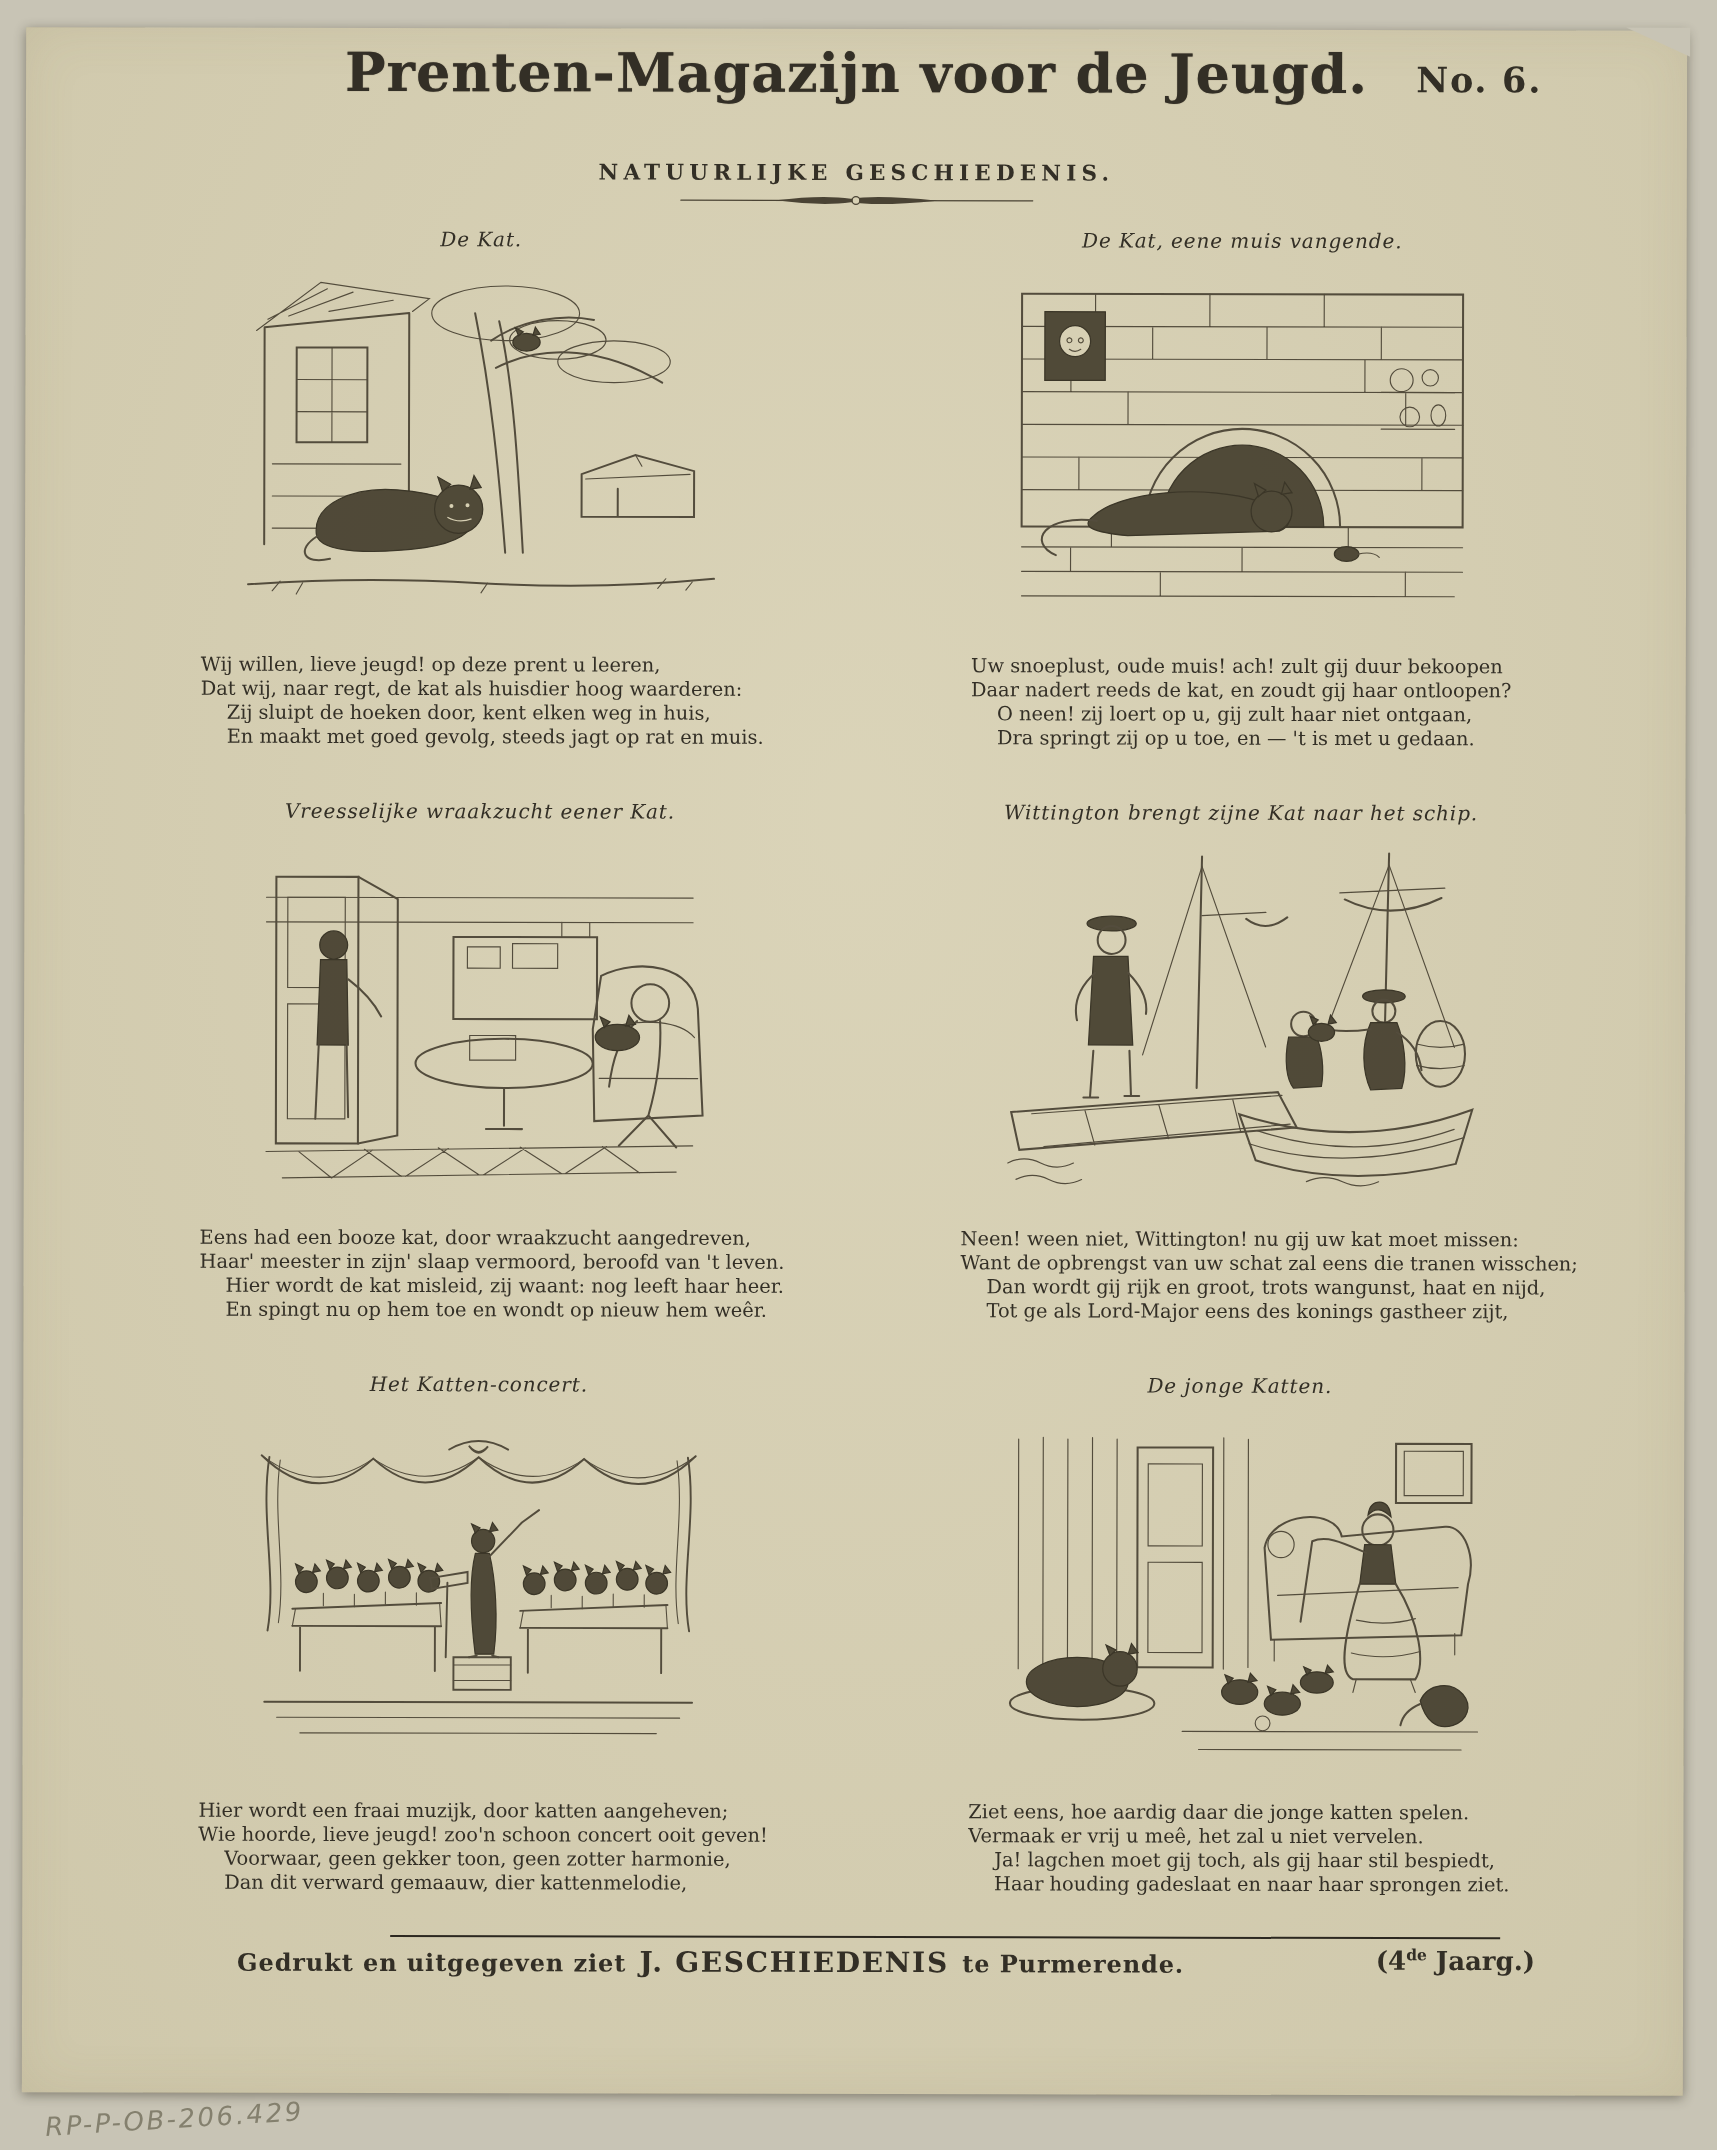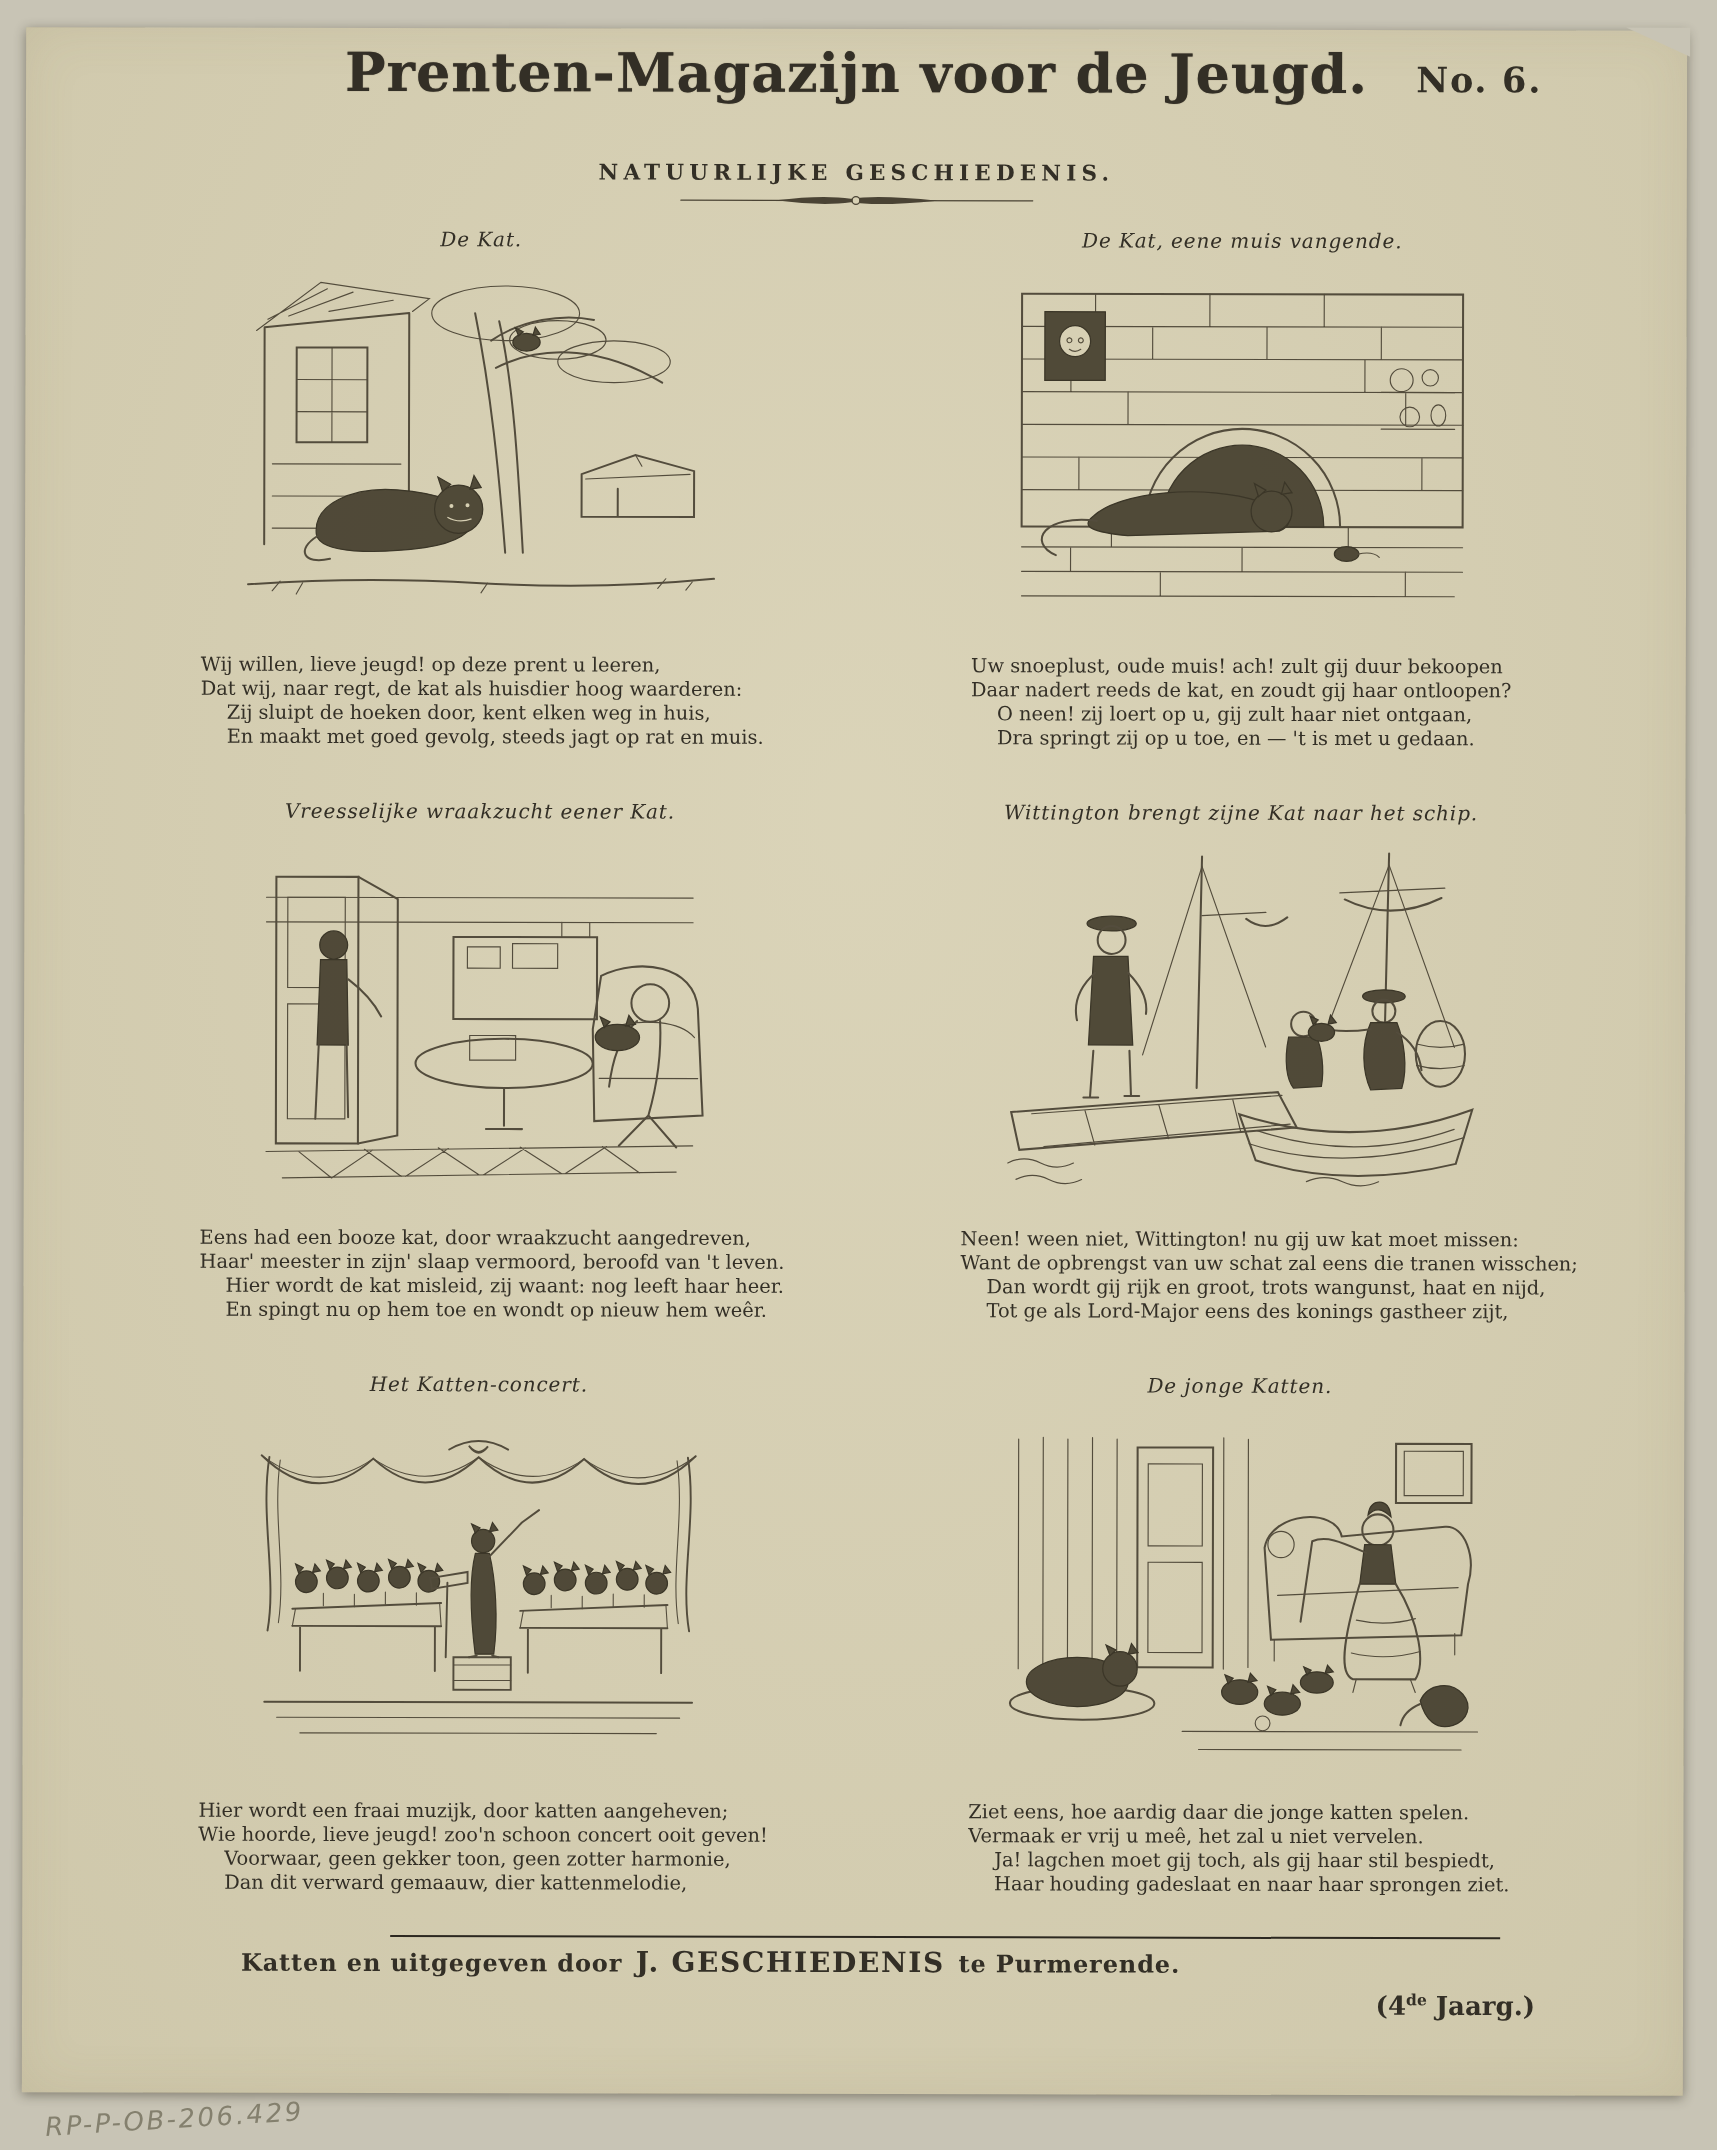--- a/index.html
+++ b/index.html
@@ -54,21 +54,21 @@
   .engraving{margin:0;height:377px;display:flex;align-items:center;justify-content:center;}
   .engraving svg{opacity:.93;}
   .verse{margin:17px auto 0;width:fit-content;font-size:19.4px;line-height:24px;white-space:nowrap;}
   .vline.indent{padding-left:26px;}
   
   .colophon{position:relative;margin-top:40px;height:60px;}
   .colophon-rule{position:absolute;top:0;left:368px;width:1110px;border-top:2.6px solid #2c2820;}
   .imprint{position:absolute;top:10.3px;left:0;right:284px;text-align:center;font-weight:bold;white-space:nowrap;}
   .imprint .pre,.imprint .post{font-size:24px;letter-spacing:0.9px;}
   .imprint .publisher{font-size:28px;letter-spacing:1.7px;margin:0 8.6px;}
-  .edition{position:absolute;top:8.6px;right:148px;font-weight:bold;font-size:26px;margin-top:45px;}
+  .edition{position:absolute;top:8.6px;right:148px;font-weight:bold;font-size:26px;}
   .edition sup{font-size:15.5px;}
   
   .annotation{
     position:absolute;left:45px;top:2104px;
     font-family:"DejaVu Sans","Liberation Sans",sans-serif;
     font-style:italic;font-size:26px;letter-spacing:2.6px;color:#84806e;
     transform:rotate(-3.5deg);
   }
   
   .st{stroke:#4a4334;stroke-width:2.5;fill:none;stroke-linecap:round;}
@@ -333,21 +333,21 @@
         <div class="vline indent">Ja! lagchen moet gij toch, als gij haar stil bespiedt,</div>
         <div class="vline indent">Haar houding gadeslaat en naar haar sprongen ziet.</div>
       </div>
     </section>
 
   </main>
 
   <footer class="colophon">
     <div class="colophon-rule"></div>
     <div class="imprint">
-      <span class="pre">Katten en uitgegeven door</span>
+      <span class="pre">Gedrukt en uitgegeven ziet</span>
       <span class="publisher">J. GESCHIEDENIS</span>
       <span class="post">te Purmerende.</span>
     </div>
     <div class="edition"><span>(4</span><sup>de</sup><span> Jaarg.)</span></div>
   </footer>
 
 </div>
 
 <div class="annotation">RP-P-OB-206.429</div>
 

